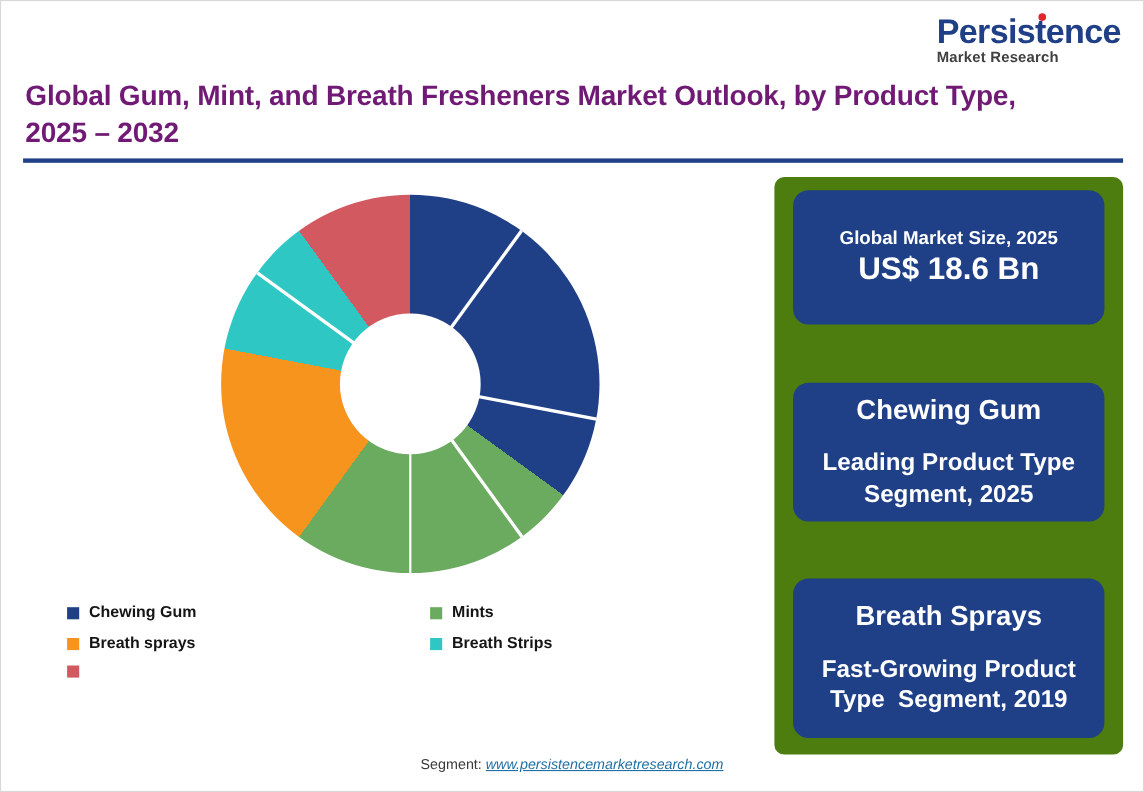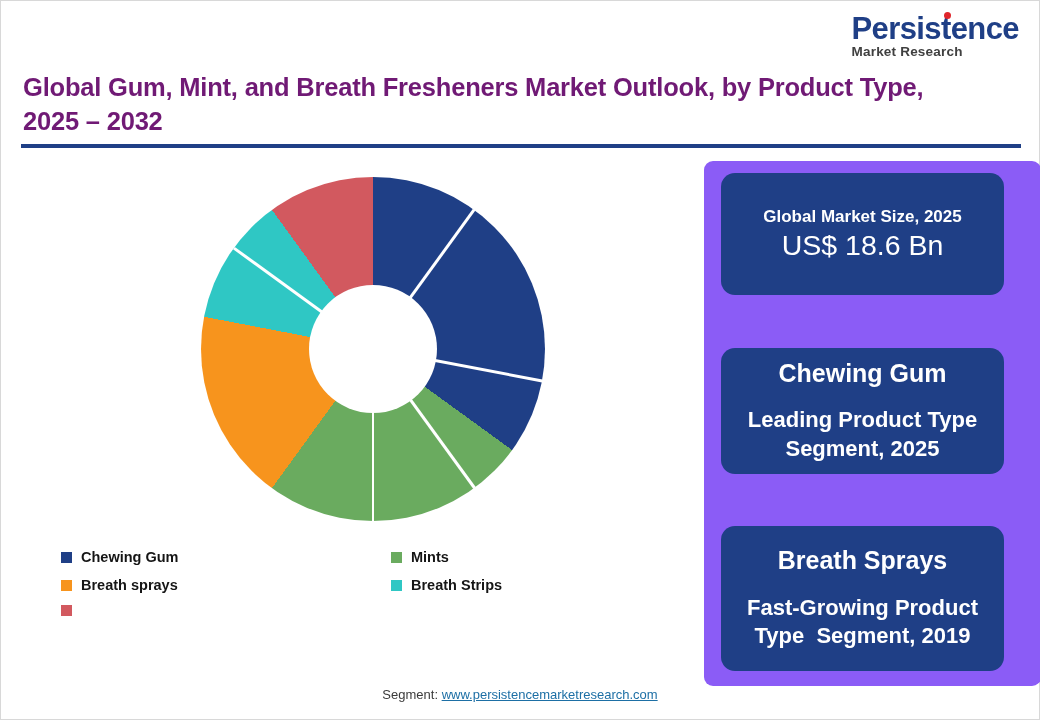--- a/index.html
+++ b/index.html
@@ -93,61 +93,60 @@
   .legend-swatch{
     width:11px;height:11px;
     margin-right:9px;
     flex:0 0 auto;
   }
 
   
   .panel{
     position:absolute;left:703px;top:160px;
     width:317px;height:525px;
-    background:#8b5cf6;
+    background:#4d7c0f;
     border-radius:9px;
-    padding-left:20px;
   }
   .card{
     position:absolute;left:17px;width:283px;
     background:#1f3f86;
     border-radius:14px;
     color:#ffffff;
     text-align:center;
     box-sizing:border-box;
     display:flex;flex-direction:column;
     align-items:center;justify-content:center;
   }
   .card1{top:12px;height:122px;}
   .card2{top:187px;height:126px;}
   .card3{top:365px;height:145px;}
 
   .card-small{
     font-size:17px;font-weight:bold;line-height:1.25;
   }
   .card-big{
-    font-size:28.5px;font-weight:normal;line-height:1.2;
+    font-size:28.5px;font-weight:bold;line-height:1.2;
     margin-top:1px;
   }
   .card-head{
     font-size:25px;font-weight:bold;line-height:1.18;
   }
   .card-sub{
     font-size:22px;font-weight:bold;line-height:1.3;
     margin-top:18px;white-space:pre;
   }
 
   
   .source{
     position:absolute;left:0;right:0;top:686px;
     text-align:center;
     font-size:13px;color:#3b3b3b;
   }
   .source a{
-    color:#1d6fa5;text-decoration:underline;
+    color:#1d6fa5;text-decoration:underline;font-style:italic;
   }
 </style>
 </head>
 <body>
 
 <div class="page">
 
   <div class="logo">
     <div class="logo-main">Persistence</div>
     <div class="logo-dot"></div>

